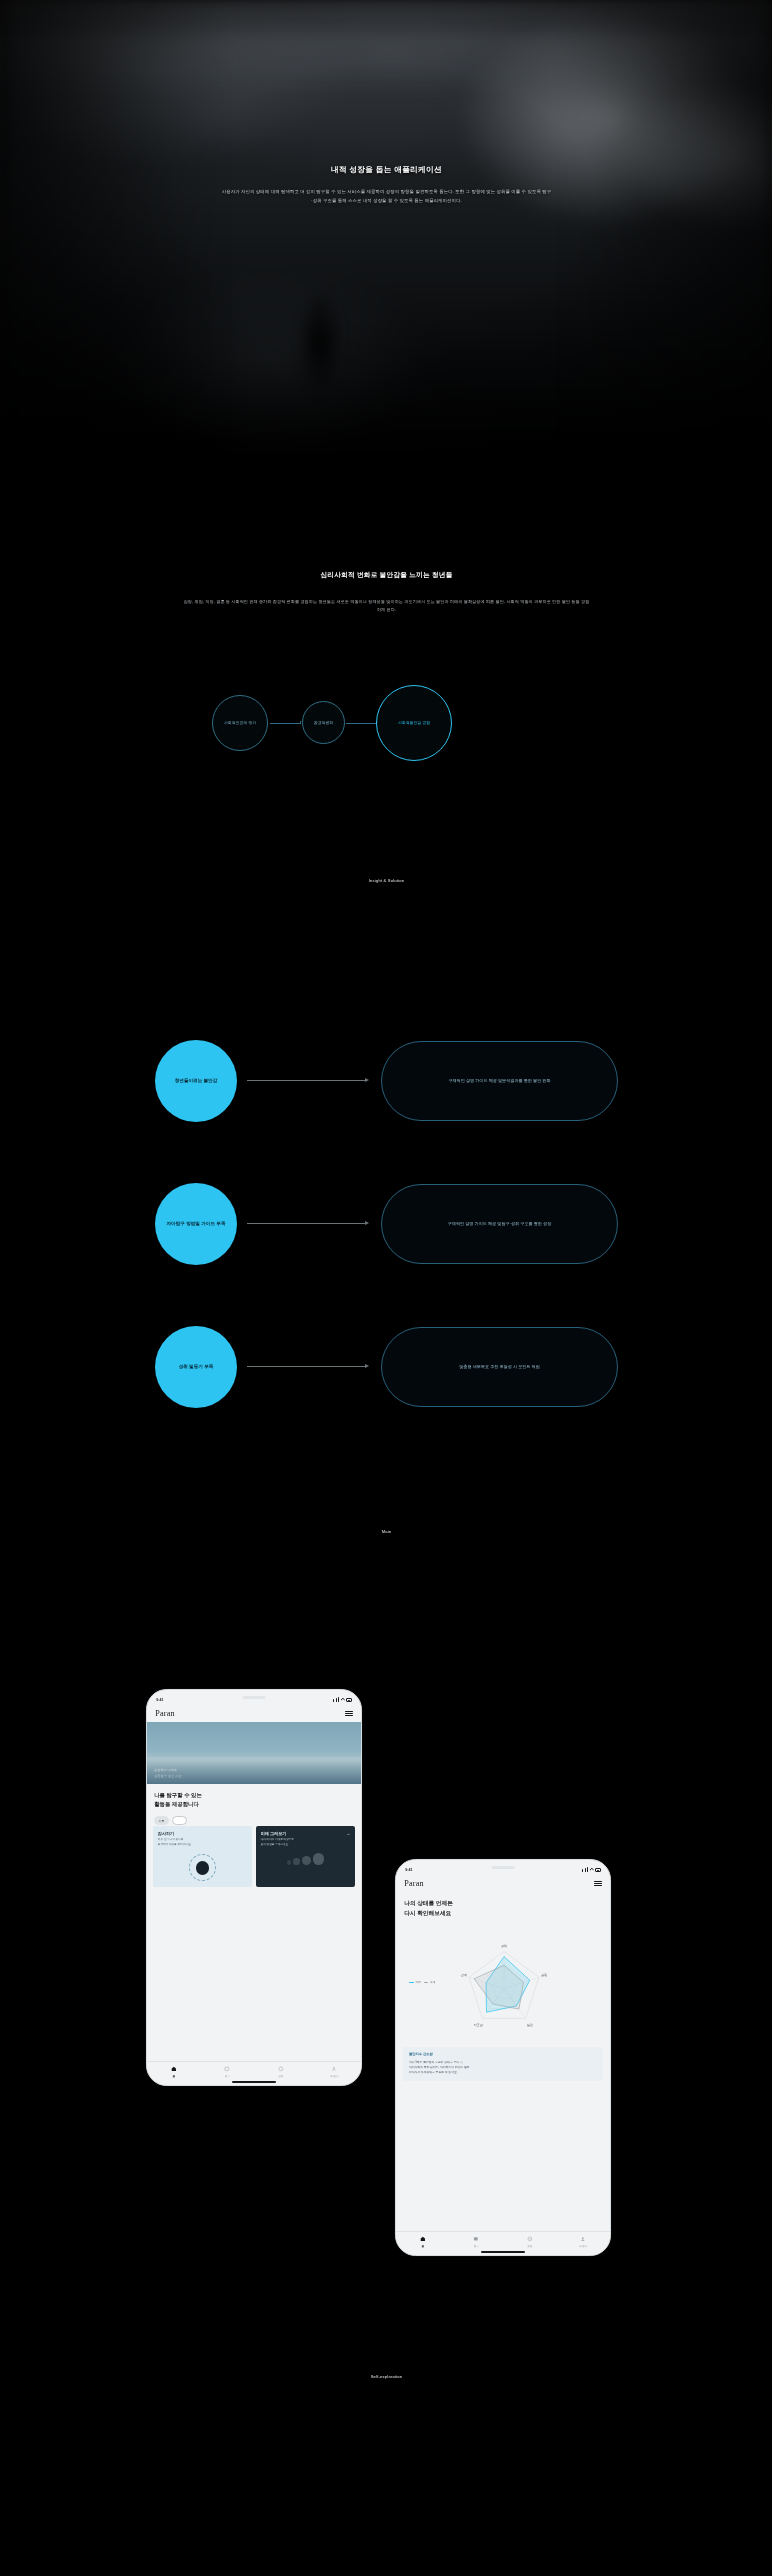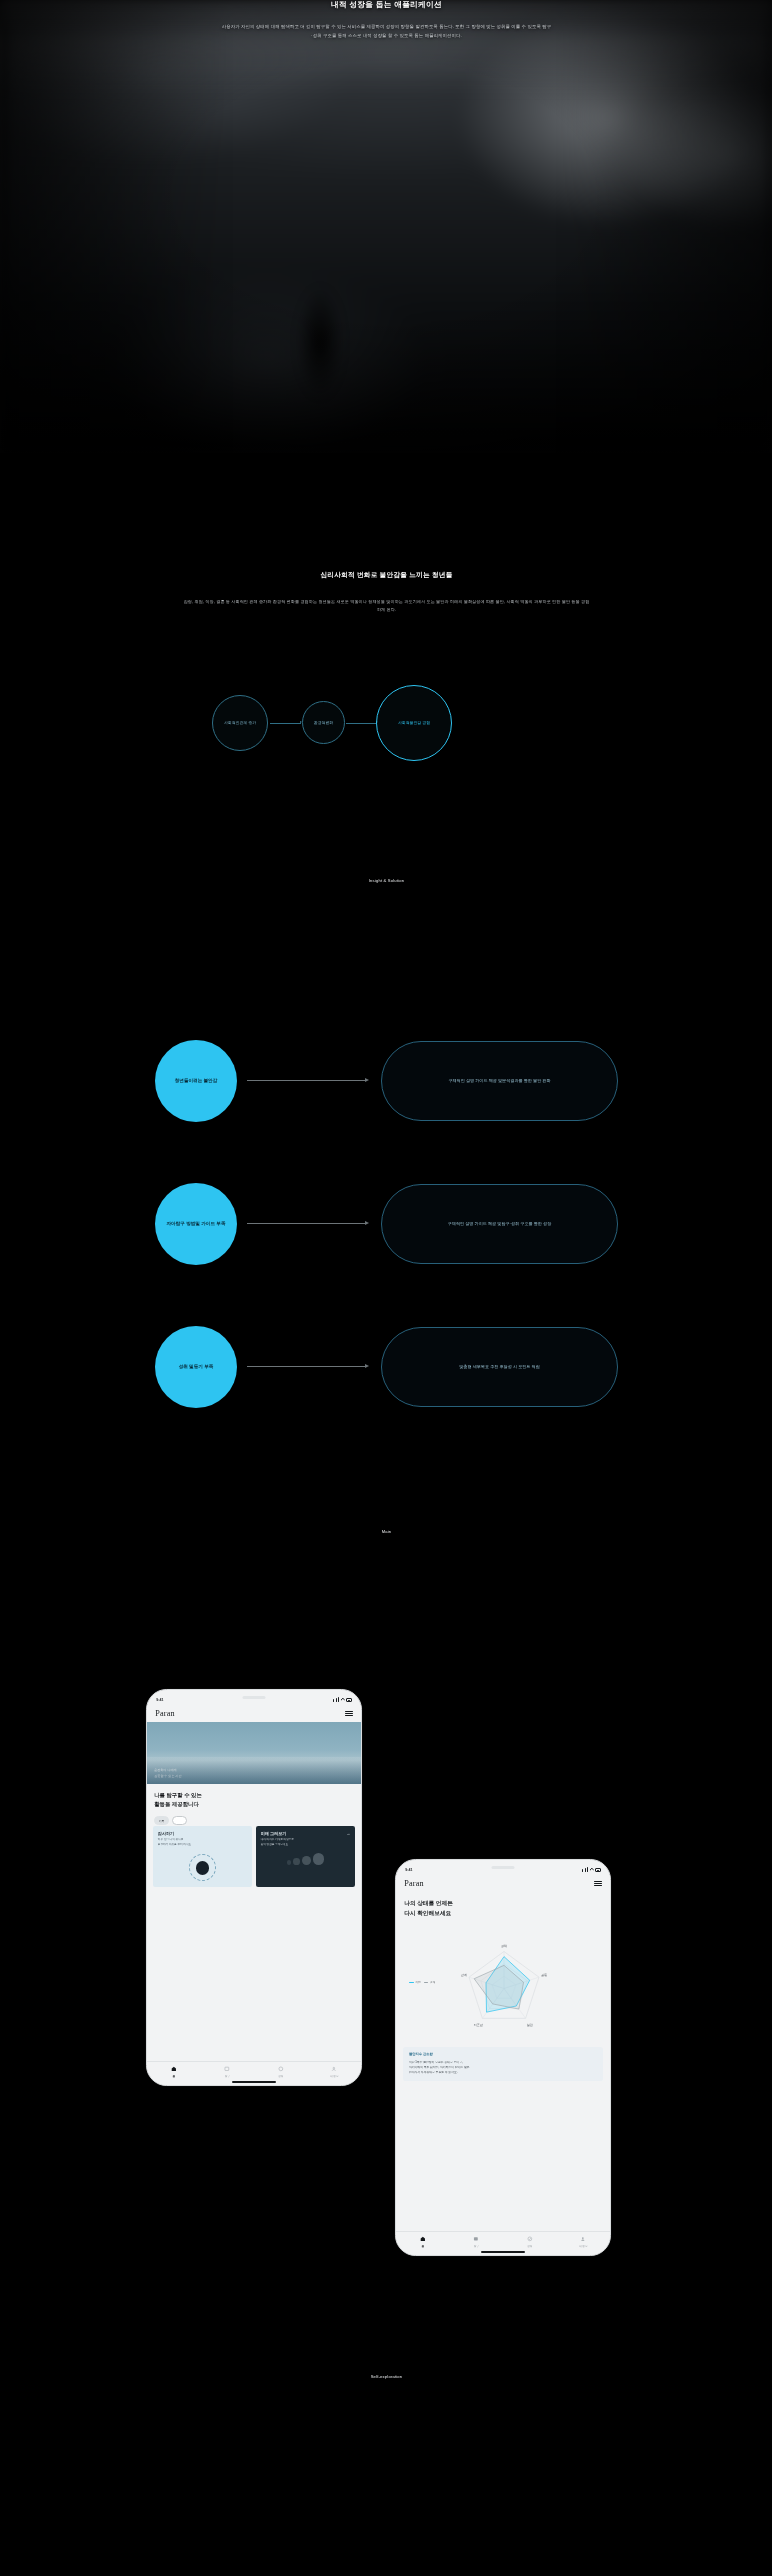--- a/index.html
+++ b/index.html
@@ -48,20 +48,21 @@
     background: radial-gradient(ellipse 31px 77px at 50% 50%, rgba(0,0,0,0.92), rgba(0,0,0,0.0) 72%);
     filter: blur(4.6px);
   }
   .hero-vignette {
     position: absolute; inset: 0;
     background: radial-gradient(ellipse 515px 319px at 50% 42%, rgba(0,0,0,0) 40%, rgba(0,0,0,0.72) 100%);
   }
   .hero-content {
     position: absolute; left: 0; top: 0; width: 773px; height: 453px;
     display: flex; flex-direction: column; align-items: center;
+    padding-top: 165px;
   }
   .hero-title {
     font-size: 7.7px; font-weight: bold; letter-spacing: 0.3px; color: #ffffff;
     text-shadow: 0 0.5px 3.1px rgba(0,0,0,0.9);
   }
   .hero-sub {
     margin-top: 13.4px; font-size: 4.4px; line-height: 1.95; text-align: center;
     color: #cfd3d6; max-width: 330px; letter-spacing: 0.1px;
     text-shadow: 0 0.5px 2.6px rgba(0,0,0,0.9);
   }

